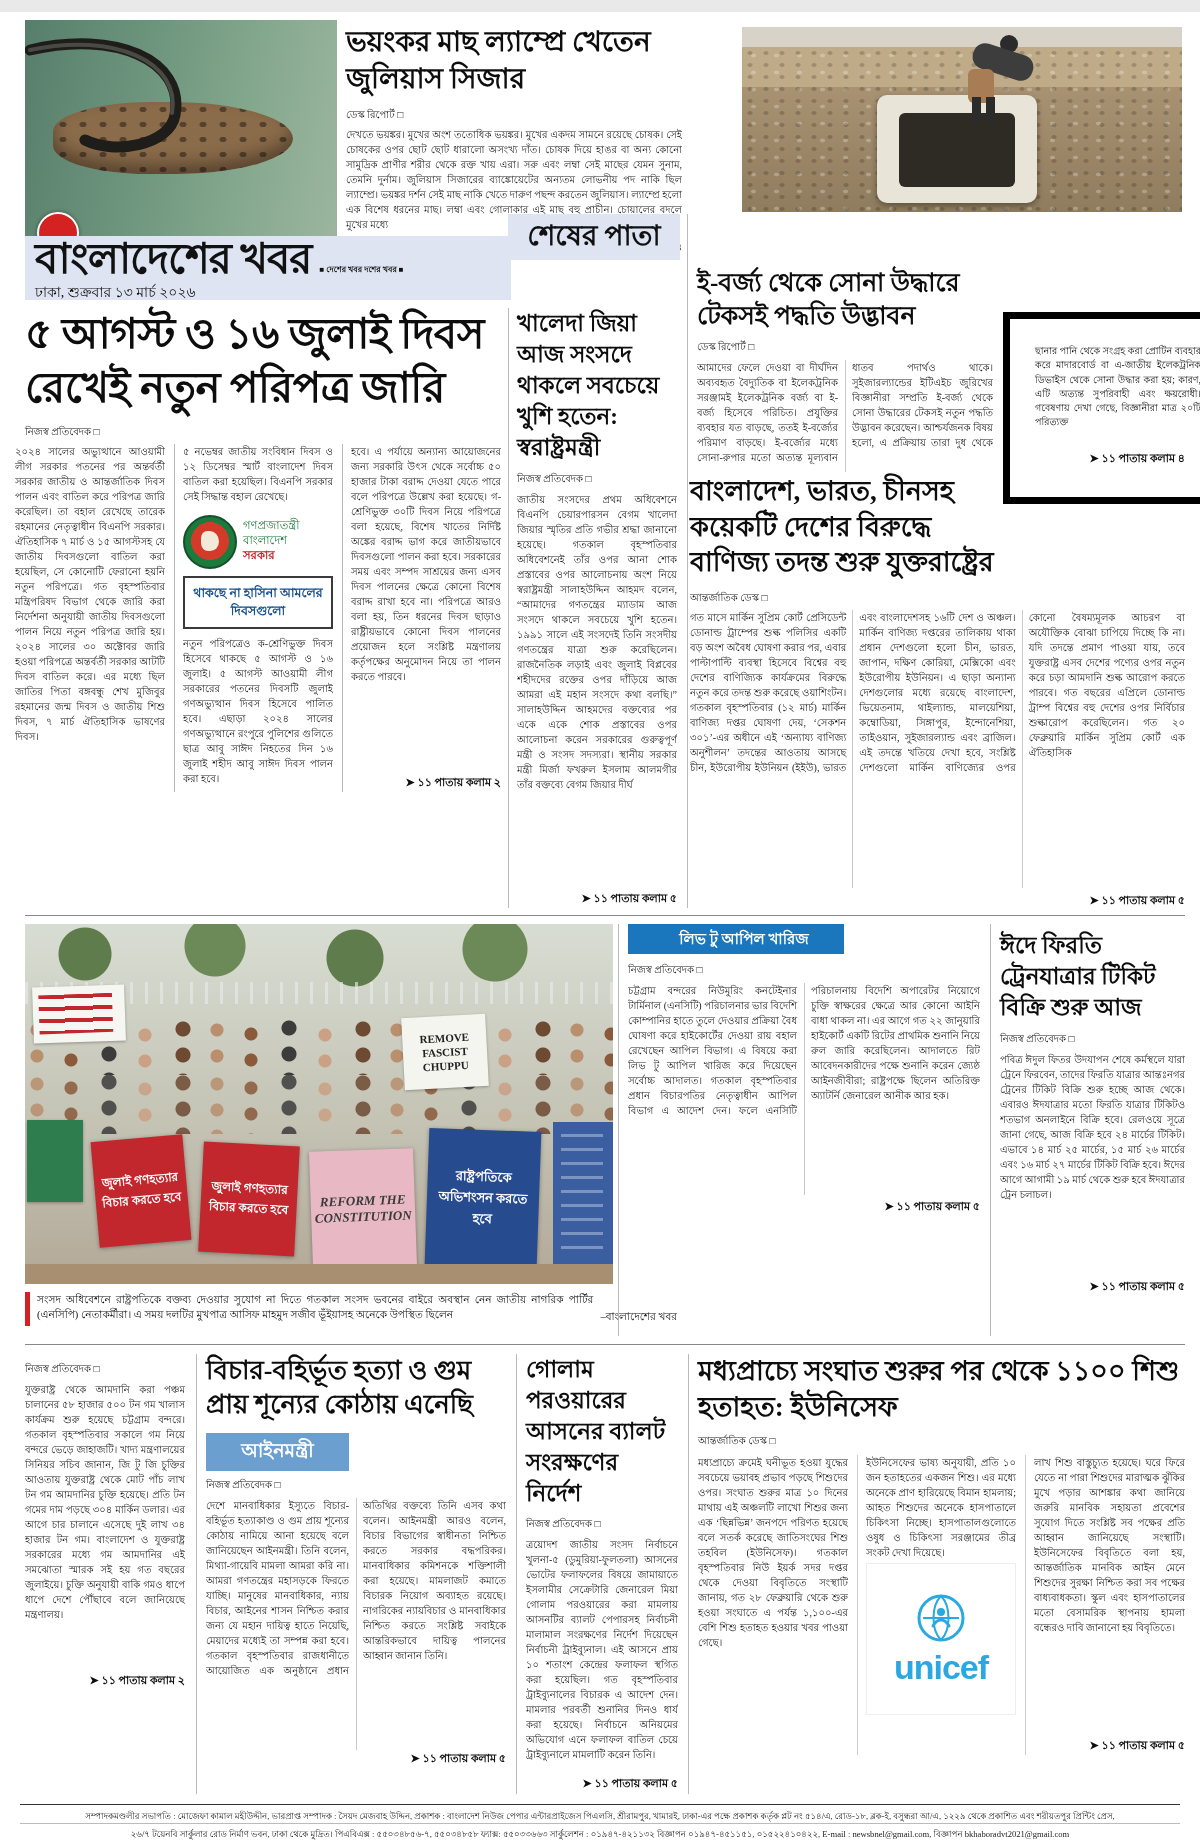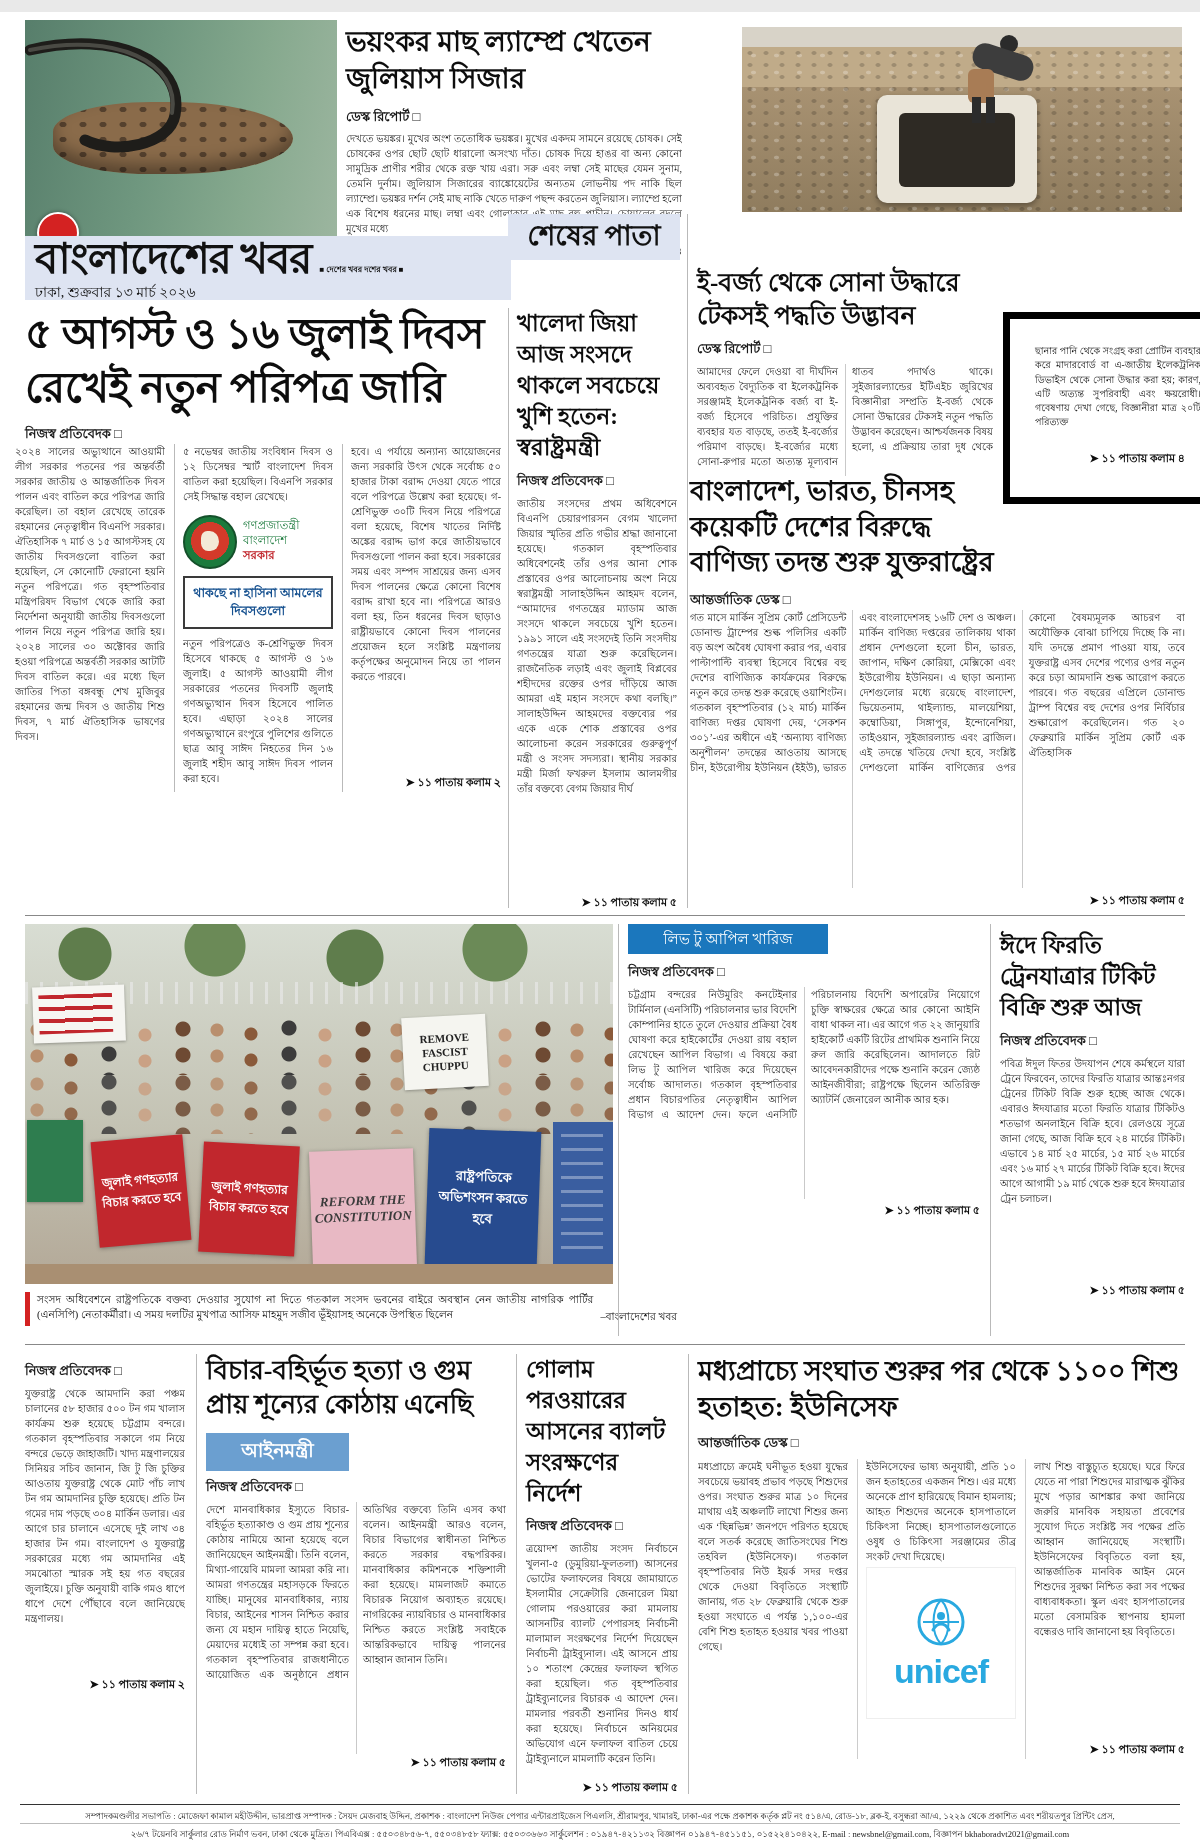--- a/index.html
+++ b/index.html
@@ -2,29 +2,29 @@
 <html><head>
 <meta charset="utf-8">
 <style>
   html,body{margin:0;padding:0;background:#e9e9e9;}
   #page{position:relative;width:1200px;height:1842px;background:#ffffff;margin:12px auto;
         font-family:"Liberation Serif","DejaVu Serif",serif;color:#111;overflow:hidden;}
   .abs{position:absolute;}
   .headline-xl{font-size:42px;font-weight:800;line-height:1.28;letter-spacing:-0.5px;color:#0d0d0d;}
   .headline-lg{font-size:27px;font-weight:700;line-height:1.32;color:#0d0d0d;}
   .headline-md{font-size:23px;font-weight:700;line-height:1.35;color:#0d0d0d;}
-  .byline{font-size:13px;font-weight:700;color:#1a1a1a;}
+  .byline{font-size:10px;font-weight:400;color:#1a1a1a;}
   .bodytext{font-size:10px;line-height:1.5;text-align:justify;color:#1c1c1c;overflow:hidden;}
   .jump{font-size:11px;font-weight:700;text-align:right;color:#0d0d0d;}
   .vrule{position:absolute;width:1px;background:#b9b9b9;}
   .hrule{position:absolute;height:1px;background:#555;}
   .cols2{column-count:2;column-gap:14px;column-rule:1px solid #c9c9c9;}
   .cols3{column-count:3;column-gap:13px;column-rule:1px solid #c9c9c9;}
-  .kicker{background:#1b77bd;color:#fff;font-weight:400;font-size:15px;
-          display:flex;align-items:center;justify-content:center;}
+  .kicker{background:#1b77bd;color:#fff;font-weight:700;font-size:15px;
+          display:flex;align-items:center;justify-content:center;padding-left:16px;}
   .signtext{display:flex;align-items:center;justify-content:center;text-align:center;
             font-weight:700;padding:4px;box-sizing:border-box;}
   .boxed{border:7px solid #000000;padding:25px;font-size:9.5px;line-height:1.5;text-align:justify;}
   .caption-box{border:2px solid #3a3a3a;padding:7px 4px;text-align:center;color:#15508f;
                font-weight:700;font-size:12.5px;line-height:1.4;background:#fff;}
   .roundel{width:50px;height:50px;border-radius:50%;flex:0 0 auto;
            background:radial-gradient(circle at 50% 48%,#d43a2a 0 52%,#1b7a3c 53% 100%);
            border:2px solid #14502a;position:relative;}
   .roundel::after{content:"";position:absolute;left:16px;top:14px;width:18px;height:20px;
            background:#f3e9d8;border-radius:40% 60% 55% 45%;}

